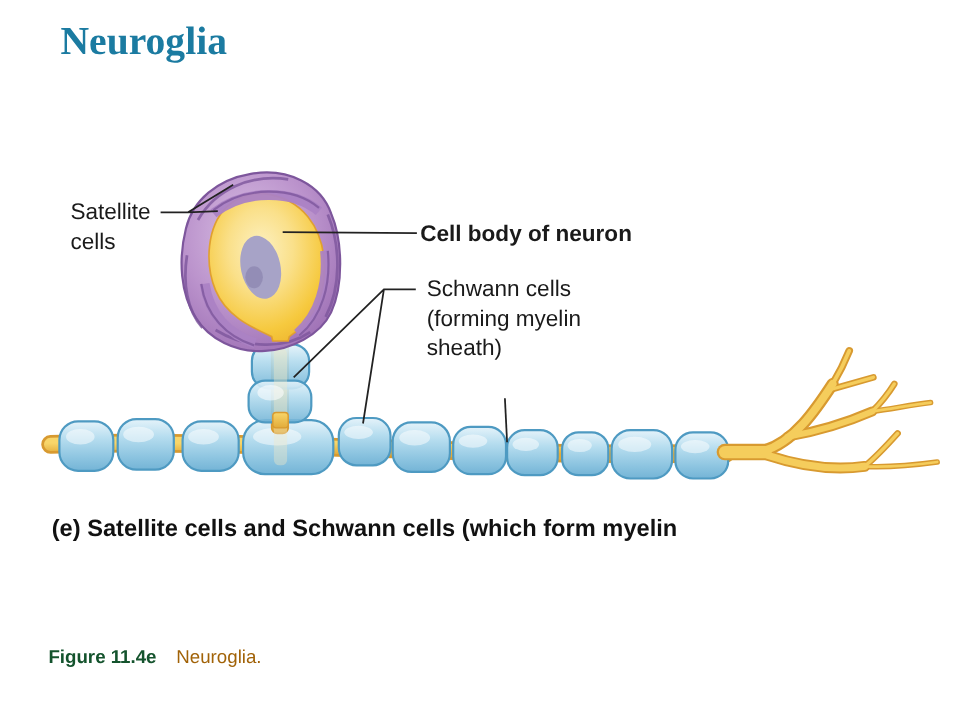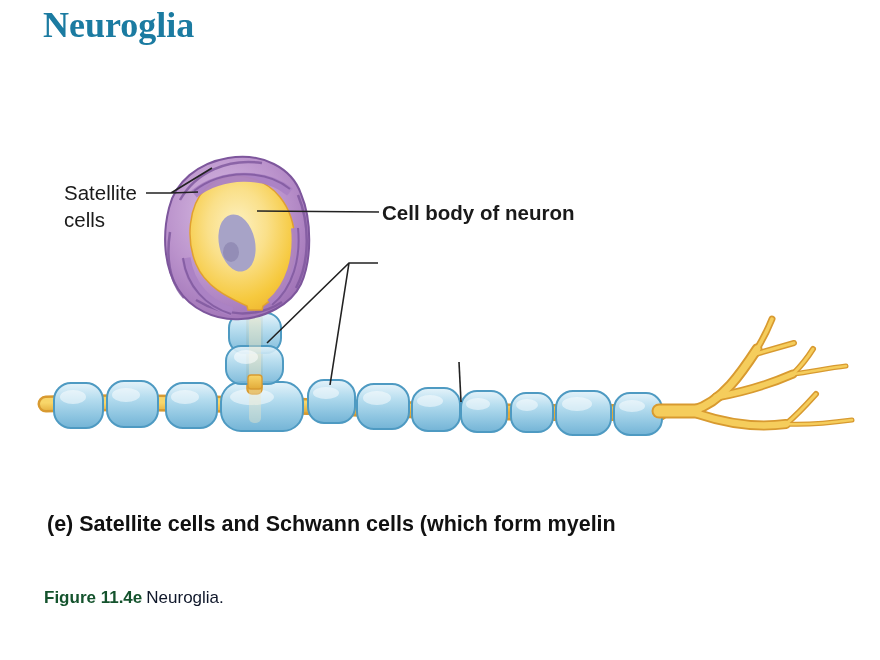--- a/index.html
+++ b/index.html
@@ -3,37 +3,37 @@
 <meta charset="utf-8">
 <style>
   html,body{margin:0;padding:0;}
   body{
     width:880px;height:660px;background:#ffffff;position:relative;overflow:hidden;
     font-family:"Liberation Sans", sans-serif;color:#1a1a1a;
   }
   .slide{position:absolute;inset:0;}
   .diagram-svg{position:absolute;left:0;top:0;width:880px;height:660px;}
   .page-title{
-    position:absolute;left:43px;top:4px;margin:0;
+    position:absolute;left:43px;top:4px;margin:12px;
     font-family:"Liberation Serif", serif;font-weight:bold;font-size:36px;line-height:1.2;
     color:#1b7ba1;
   }
   .label{position:absolute;font-size:20.5px;line-height:27px;color:#1a1a1a;}
   .label.nowrap{white-space:nowrap;font-weight:bold;}
   .lbl-satellite{left:64px;top:179px;width:100px;}
   .lbl-cellbody{left:382px;top:199px;}
   .lbl-schwann{left:388px;top:249px;width:182px;}
   .lbl-nerve{left:427px;top:336px;}
   .caption{
     position:absolute;left:47px;top:467px;width:680px;
-    font-size:21.5px;font-weight:bold;line-height:27px;color:#111;margin-top:44px;
+    font-size:21.5px;font-weight:bold;line-height:27px;color:#111;
   }
   .figure-caption{position:absolute;left:44px;top:587px;font-size:17px;line-height:21px;}
   .figure-caption .fig-label{color:#14532d;font-weight:bold;}
-  .figure-caption .fig-text{color:#0f172a;margin-left:4px;}
+  .figure-caption .fig-text{color:#a16207;margin-left:18px;}
 </style>
 </head>
 <body>
 
 <div class="slide">
 
   <svg class="diagram-svg" viewBox="0 0 880 660" aria-hidden="true">
     <defs>
       <linearGradient id="capsuleGrad" x1="0" y1="0" x2="0" y2="1">
         <stop offset="0%" stop-color="#e5f3fa"></stop>
@@ -162,20 +162,21 @@
       <path d="M 257 211 L 379 212"></path>
       <path d="M 378 263 L 349 263 L 267 343 M 349 263 L 330 385"></path>
       <path d="M 459 362 L 461 402"></path>
     </g>
   </svg>
 
   <h1 class="page-title">Neuroglia</h1>
 
   <div class="label lbl-satellite">Satellite cells</div>
   <div class="label lbl-cellbody nowrap">Cell body of neuron</div>
+  <div class="label lbl-schwann">Schwann cells (forming myelin sheath)</div>
 
   <div class="caption">
     <div>(e) Satellite cells and Schwann cells (which form myelin</div>
   </div>
 
   <div class="figure-caption">
     <span class="fig-label">Figure 11.4e</span><span class="fig-text">Neuroglia.</span>
   </div>
 
 </div>

